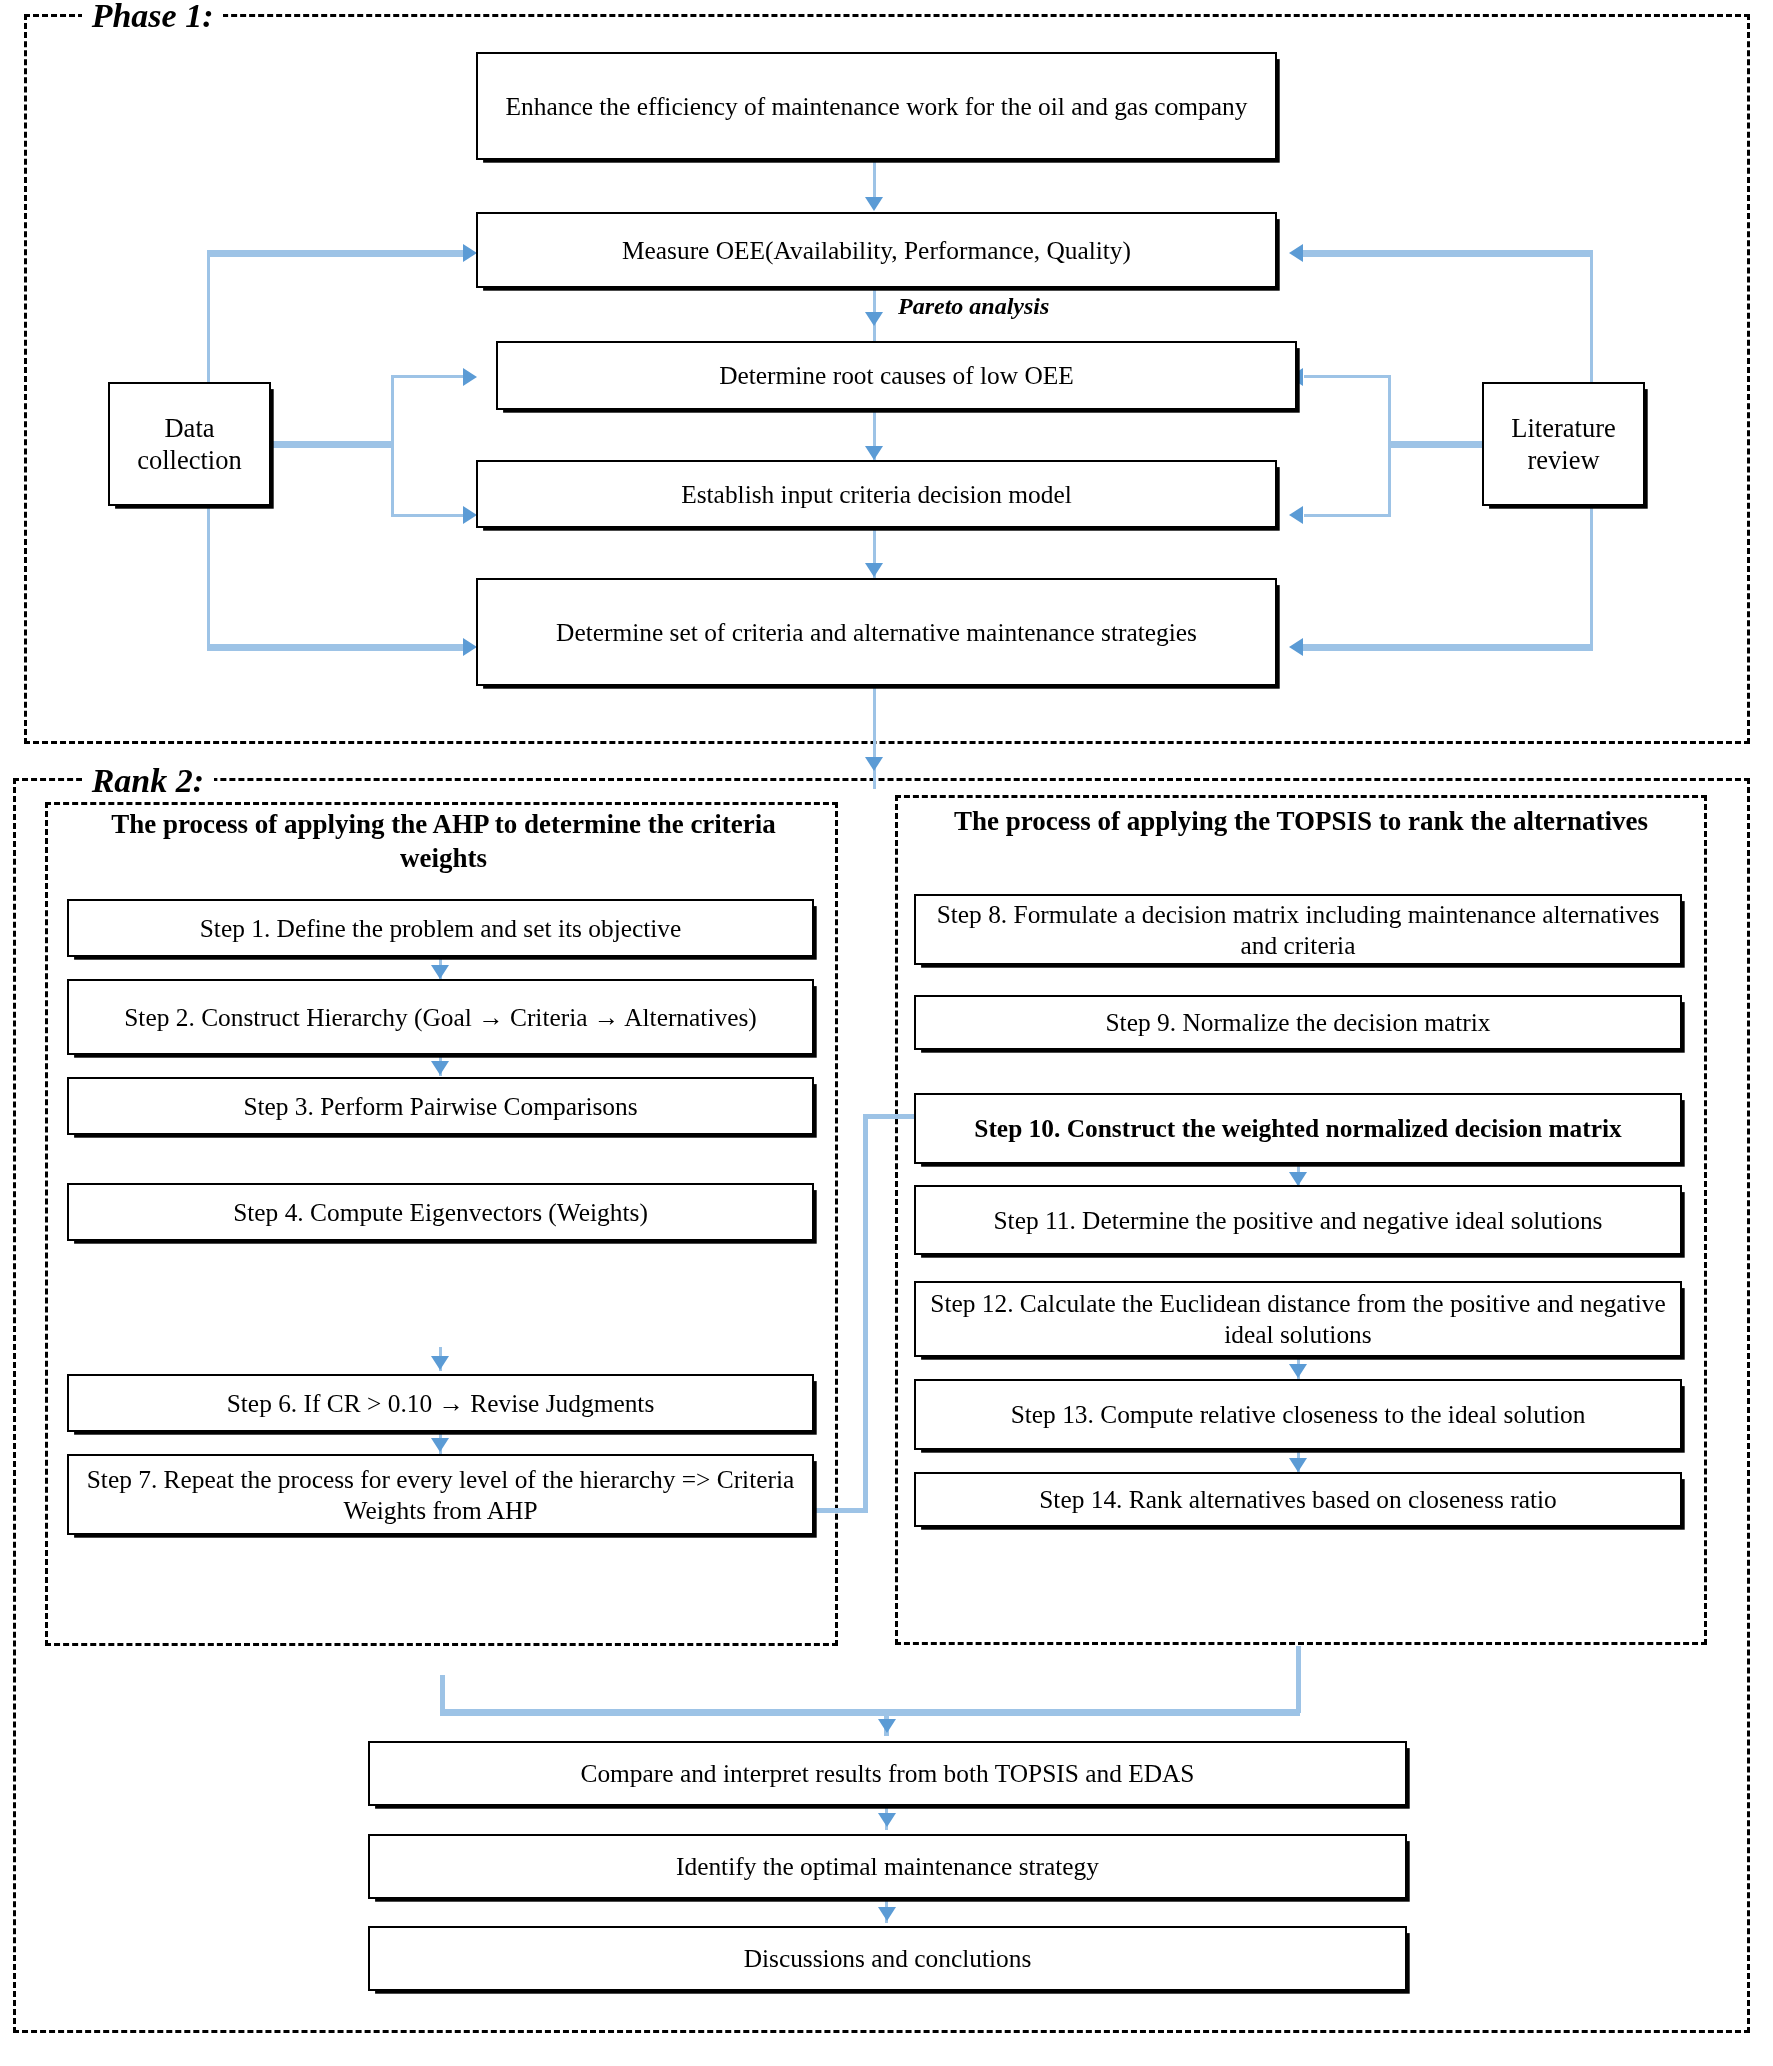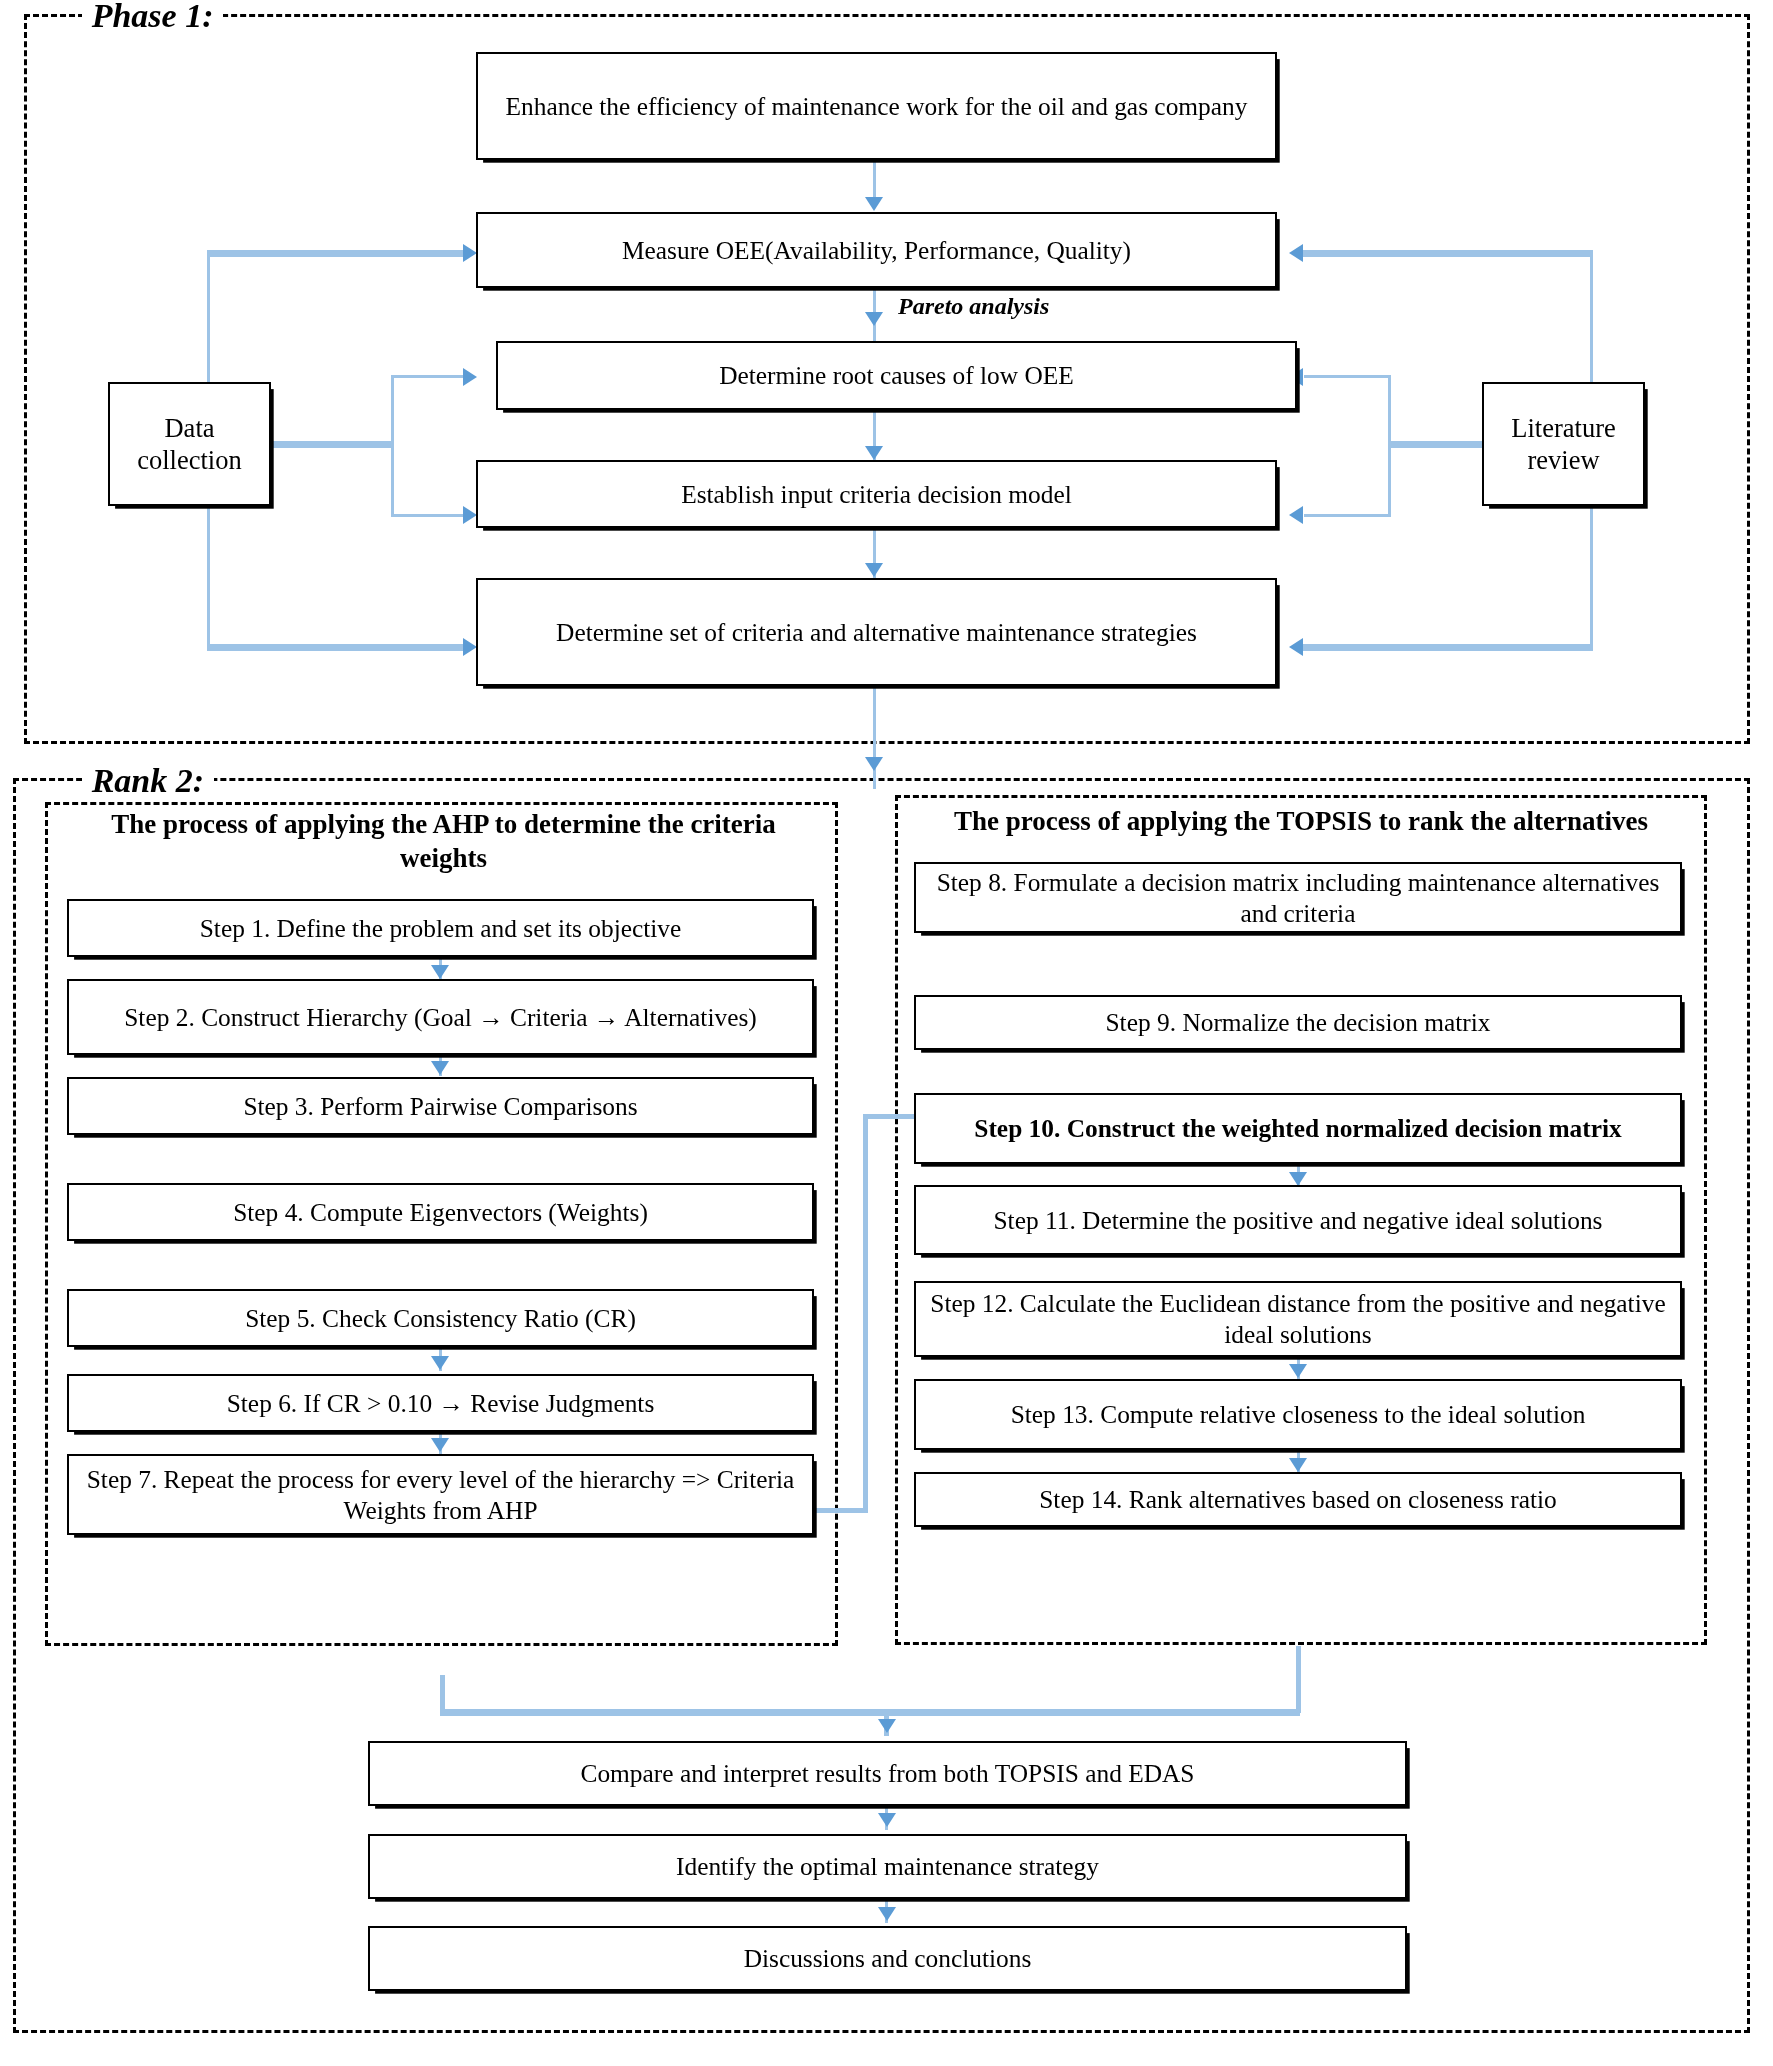--- a/index.html
+++ b/index.html
@@ -210,23 +210,20 @@
   <div class="arrow down" style="left:431px; top:1061px;"></div>
 
   <div class="box" style="left:67px; top:1077px; width:747px; height:58px;">
     <span>Step 3. Perform Pairwise Comparisons</span>
   </div>
 
   <div class="box" style="left:67px; top:1183px; width:747px; height:58px;">
     <span>Step 4. Compute Eigenvectors (Weights)</span>
   </div>
 
-  <div class="box" style="left:67px; top:1289px; width:747px; height:58px;">
-    <span>Step 5. Check Consistency Ratio (CR)</span>
-  </div>
   <div class="conn" style="left:439px; top:1347px; width:3.2px; height:24px;"></div>
   <div class="arrow down" style="left:431px; top:1356px;"></div>
 
   <div class="box" style="left:67px; top:1374px; width:747px; height:58px;">
     <span>Step 6.  If CR &gt; 0.10 → Revise Judgments</span>
   </div>
   <div class="conn" style="left:439px; top:1433px; width:3.2px; height:20.6px;"></div>
   <div class="arrow down" style="left:431px; top:1438px;"></div>
 
   <div class="box" style="left:67px; top:1454px; width:747px; height:81px;">
@@ -234,21 +231,21 @@
   </div>
 
   <div class="conn" style="left:814px; top:1508px; width:54px; height:5.4px;"></div>
   <div class="conn" style="left:863px; top:1114px; width:5.4px; height:397px;"></div>
   <div class="conn" style="left:863px; top:1114px; width:76px; height:5.4px;"></div>
   <div class="arrow right" style="left:935px; top:1108px;"></div>
 
   <div class="sub-frame" style="left:895px; top:795px; width:812px; height:850px;"></div>
   <div class="subhead" style="left:925px; top:805px; width:752px;">The process of applying the TOPSIS to rank the alternatives</div>
 
-  <div class="box" style="left:914px; top:862px; width:768px; height:71px;">
+  <div class="box" style="left:914px; top:894px; width:768px; height:71px;">
     <span>Step 8. Formulate a decision matrix including maintenance alternatives and criteria</span>
   </div>
 
   <div class="box" style="left:914px; top:995px; width:768px; height:55px;">
     <span>Step 9. Normalize the decision matrix</span>
   </div>
 
   <div class="box" style="left:914px; top:1093px; width:768px; height:71px;font-weight:bold;">
     <span>Step 10. Construct the weighted normalized decision matrix</span>
   </div>

